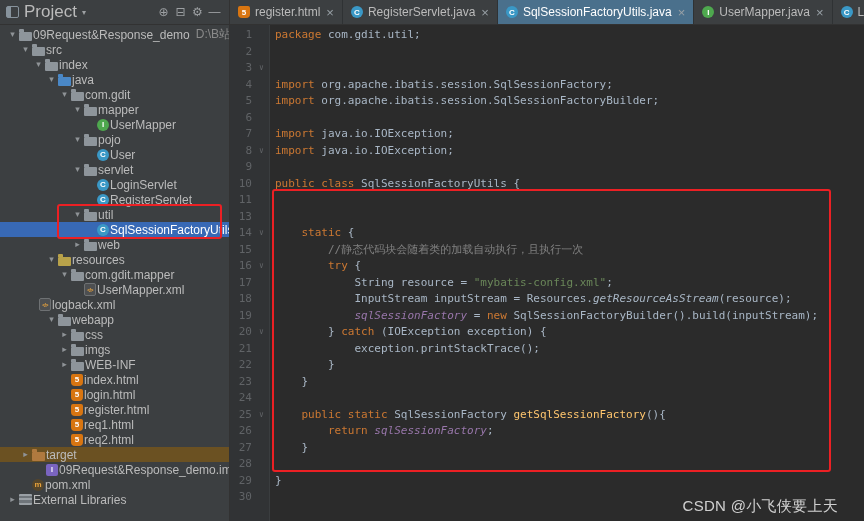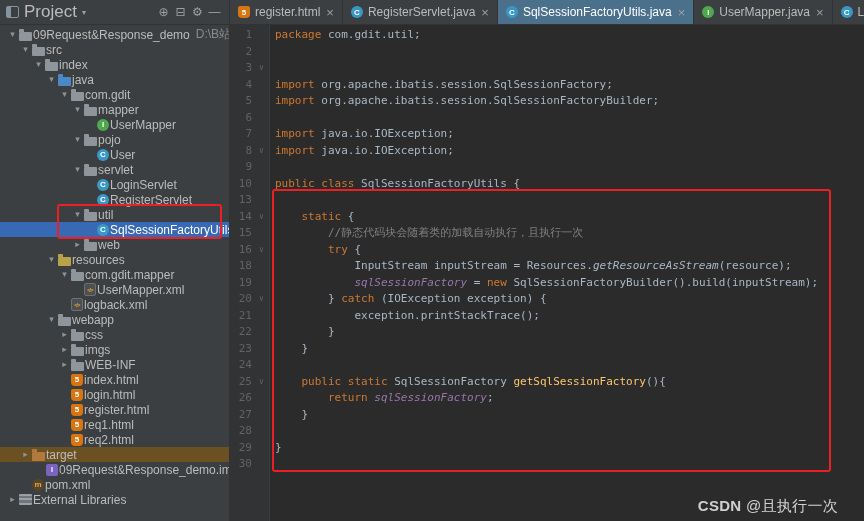--- a/index.html
+++ b/index.html
@@ -65,21 +65,21 @@
   .tk-c{color:#808080}
   .tk-f{color:#9876aa;font-style:italic}
   .tk-m{color:#ffc66e}
   .tk-i{color:#a9b7c6;font-style:italic}
 
   
   .annotation-box{position:absolute;border:2px solid #ec2024;border-radius:3px;pointer-events:none}
 
   
   .watermark{position:absolute;right:26px;bottom:5px;font-size:15px;color:rgba(225,225,225,0.9);letter-spacing:0.3px;white-space:nowrap}
-  .watermark .brand{font-weight:700}
+  .watermark .brand{font-weight:400}
 </style>
 </head>
 <body>
 
 <div class="window">
 
   <div class="topbar">
     <div class="sidebar-header">
       <span class="tw-icon"></span>
       <span class="proj-label">Project</span>
@@ -206,21 +206,21 @@
         <div class="tree-row" style="padding-left: 58px;">
           <span class="chev">▾</span>
           <span class="ficon ic-folder fshape"></span>
           <span class="tree-label">com.gdit.mapper</span>
         </div>
         <div class="tree-row" style="padding-left: 71px;">
           <span class="chev-spacer"></span>
           <span class="ficon ic-xml">&lt;/&gt;</span>
           <span class="tree-label">UserMapper.xml</span>
         </div>
-        <div class="tree-row" style="padding-left: 58px;">
+        <div class="tree-row" style="padding-left: 26px;">
           <span class="chev-spacer"></span>
           <span class="ficon ic-xml">&lt;/&gt;</span>
           <span class="tree-label">logback.xml</span>
         </div>
         <div class="tree-row" style="padding-left: 45px;">
           <span class="chev">▾</span>
           <span class="ficon ic-folder fshape"></span>
           <span class="tree-label">webapp</span>
         </div>
         <div class="tree-row" style="padding-left: 58px;">
@@ -290,40 +290,42 @@
           <div class="code-line"><span class="gut">1</span><span class="fold"></span><span class="code-text"><span class="tk-k">package</span><span class="tk-p"> com.gdit.util;</span></span></div>
           <div class="code-line"><span class="gut">2</span><span class="fold"></span><span class="code-text"></span></div>
           <div class="code-line"><span class="gut">3</span><span class="fold">∨</span></div>
           <div class="code-line"><span class="gut">4</span><span class="fold"></span><span class="code-text"><span class="tk-k">import</span><span class="tk-p"> org.apache.ibatis.session.SqlSessionFactory;</span></span></div>
           <div class="code-line"><span class="gut">5</span><span class="fold"></span><span class="code-text"><span class="tk-k">import</span><span class="tk-p"> org.apache.ibatis.session.SqlSessionFactoryBuilder;</span></span></div>
           <div class="code-line"><span class="gut">6</span><span class="fold"></span><span class="code-text"></span></div>
           <div class="code-line"><span class="gut">7</span><span class="fold"></span><span class="code-text"><span class="tk-k">import</span><span class="tk-p"> java.io.IOException;</span></span></div>
           <div class="code-line"><span class="gut">8</span><span class="fold">∨</span><span class="code-text"><span class="tk-k">import</span><span class="tk-p"> java.io.IOException;</span></span></div>
           <div class="code-line"><span class="gut">9</span><span class="fold"></span><span class="code-text"></span></div>
           <div class="code-line"><span class="gut">10</span><span class="fold"></span><span class="code-text"><span class="tk-k">public class</span><span class="tk-p"> SqlSessionFactoryUtils {</span></span></div>
+          <div class="code-line"><span class="gut">11</span><span class="fold"></span><span class="code-text"></span></div>
           <div class="code-line"><span class="gut">13</span><span class="fold"></span><span class="code-text"></span></div>
           <div class="code-line"><span class="gut">14</span><span class="fold">∨</span><span class="code-text"><span class="tk-p">    </span><span class="tk-k">static</span><span class="tk-p"> {</span></span></div>
           <div class="code-line"><span class="gut">15</span><span class="fold"></span><span class="code-text"><span class="tk-p">        </span><span class="tk-c">//静态代码块会随着类的加载自动执行，且执行一次</span></span></div>
           <div class="code-line"><span class="gut">16</span><span class="fold">∨</span><span class="code-text"><span class="tk-p">        </span><span class="tk-k">try</span><span class="tk-p"> {</span></span></div>
+          <div class="code-line"><span class="gut">17</span><span class="fold"></span><span class="code-text"><span class="tk-p">            String resource = </span><span class="tk-s">"mybatis-config.xml"</span><span class="tk-p">;</span></span></div>
           <div class="code-line"><span class="gut">18</span><span class="fold"></span><span class="code-text"><span class="tk-p">            InputStream inputStream = Resources.</span><span class="tk-i">getResourceAsStream</span><span class="tk-p">(resource);</span></span></div>
           <div class="code-line"><span class="gut">19</span><span class="fold"></span><span class="code-text"><span class="tk-p">            </span><span class="tk-f">sqlSessionFactory</span><span class="tk-p"> = </span><span class="tk-k">new</span><span class="tk-p"> SqlSessionFactoryBuilder().build(inputStream);</span></span></div>
           <div class="code-line"><span class="gut">20</span><span class="fold">∨</span><span class="code-text"><span class="tk-p">        } </span><span class="tk-k">catch</span><span class="tk-p"> (IOException exception) {</span></span></div>
           <div class="code-line"><span class="gut">21</span><span class="fold"></span><span class="code-text"><span class="tk-p">            exception.printStackTrace();</span></span></div>
           <div class="code-line"><span class="gut">22</span><span class="fold"></span><span class="code-text"><span class="tk-p">        }</span></span></div>
           <div class="code-line"><span class="gut">23</span><span class="fold"></span><span class="code-text"><span class="tk-p">    }</span></span></div>
           <div class="code-line"><span class="gut">24</span><span class="fold"></span><span class="code-text"></span></div>
           <div class="code-line"><span class="gut">25</span><span class="fold">∨</span><span class="code-text"><span class="tk-p">    </span><span class="tk-k">public static</span><span class="tk-p"> SqlSessionFactory </span><span class="tk-m">getSqlSessionFactory</span><span class="tk-p">(){</span></span></div>
           <div class="code-line"><span class="gut">26</span><span class="fold"></span><span class="code-text"><span class="tk-p">        </span><span class="tk-k">return</span><span class="tk-p"> </span><span class="tk-f">sqlSessionFactory</span><span class="tk-p">;</span></span></div>
           <div class="code-line"><span class="gut">27</span><span class="fold"></span><span class="code-text"><span class="tk-p">    }</span></span></div>
           <div class="code-line"><span class="gut">28</span><span class="fold"></span><span class="code-text"></span></div>
           <div class="code-line"><span class="gut">29</span><span class="fold"></span><span class="code-text"><span class="tk-p">}</span></span></div>
           <div class="code-line"><span class="gut">30</span><span class="fold"></span><span class="code-text"></span></div>
         </div>
       <div class="watermark">
-        <span class="brand">CSDN</span><span> @且执行一次</span>
+        <span class="brand">CSDN</span><span> @小飞侠要上天</span>
       </div>
     </div>
   </div>
 
   <div class="annotation-box" id="tree-box" style="left: 57px; top: 204px; width: 165px; height: 35px;"></div>
   <div class="annotation-box" id="editor-box" style="left: 272px; top: 189px; width: 559px; height: 283px;"></div>
 
 </div>
 
 </body></html>

